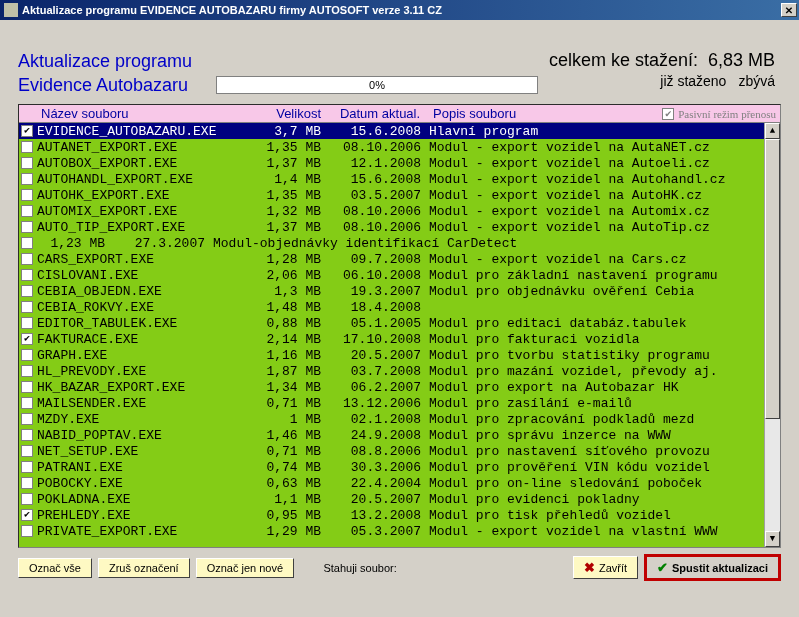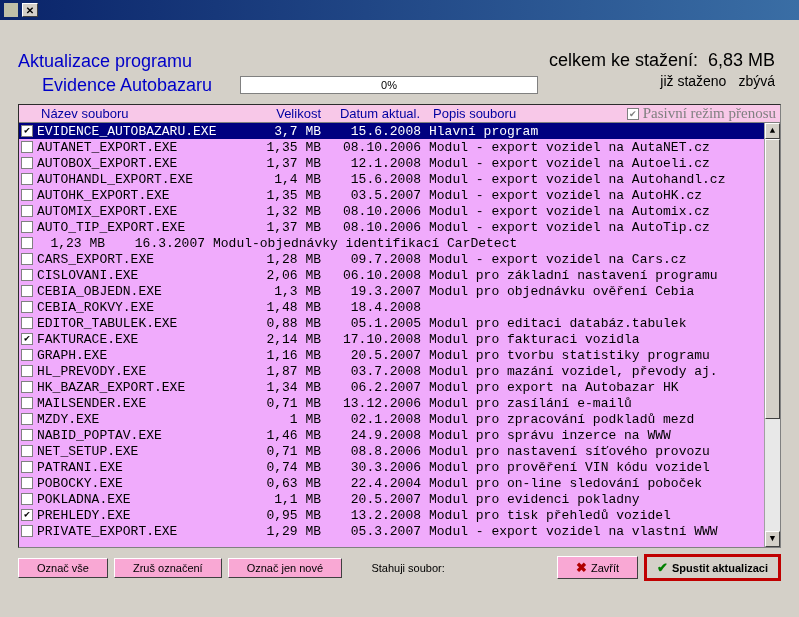--- a/index.html
+++ b/index.html
@@ -44,21 +44,21 @@
   .header-row { display:flex; }
   .header-left { flex:0 0 520px; }
   .header-right { flex:1; text-align:right; padding-right:6px; }
   .blue-big {
     color: #0000c8;
     font-family: Arial, sans-serif;
     font-size: 18px;
     line-height: 22px;
   }
   .progress-row { display:flex; align-items:center; margin-top:2px; }
-  .progress-row .lbl { width: 198px; margin-left: 24px; }
+  .progress-row .lbl { width: 198px; }
   .progress {
     flex:1;
     height:18px;
     border:1px solid #808080;
     background:#fff;
     display:flex; align-items:center; justify-content:center;
     font-size:11px;
   }
   .stat-big {
     font-family: Arial, sans-serif; font-size:18px;
@@ -84,21 +84,21 @@
     height:18px;
   }
   .list-header .col { padding:0 4px; }
   .col-check { width:18px; }
   .col-name { width:216px; }
   .col-size { width:78px; text-align:right; padding-right:10px !important; }
   .col-date { width:98px; text-align:center; }
   .col-desc { flex:1; }
   .col-passive { flex:0 0 auto; display:flex; align-items:center; gap:4px; padding-right:6px;}
   .list-body {
-    background:#f0abfc;
+    background:#84cc16;
     font-family: "Courier New", monospace;
     font-size:13px;
     height: 424px;
     overflow: hidden;
     position:relative;
   }
   .row {
     display:flex;
     height:16px;
     align-items:center;
@@ -137,50 +137,51 @@
     position:absolute; left:0; right:0; top:16px;
     height:280px;
     background:#d4d0c8;
     border:1px solid #fff; border-right-color:#404040; border-bottom-color:#404040;
   }
   .bottom-bar {
     display:flex; align-items:center; gap:6px;
     margin-top:6px;
   }
   .btn {
-    background:#f9a8d4;
+    background:#fef9c3;
     border:1px solid #fff;
     border-right-color:#404040; border-bottom-color:#404040;
-    padding:3px 18px;
+    padding:3px 10px;
     font-size:11px;
     font-family:Tahoma, Arial, sans-serif;
     display:inline-flex; align-items:center; gap:4px;
   }
   .btn.primary {
     border:3px solid #c00000;
     background:#d4d0c8;
     font-weight:bold;
     padding:3px 10px;
   }
   .btn .icon { font-size:13px; }
   .x-red { color:#b00000; font-weight:bold; }
   .check-green { color:#008000; font-weight:bold; }
   .dl-label { font-size:11px; margin-left:auto; margin-right:auto; text-align:center; flex:0 0 120px; }
   .passive-cb {
     width:12px; height:12px; border:1px solid #808080; background:#fff;
     display:inline-flex; align-items:center; justify-content:center; font-size:9px;
   }
   .passive-cb::before { content:"✔"; color:#808080; }
-  .passive-lbl { color:#808080; font-size:15px; font-family:Tahoma; }
+  .passive-lbl { color:#808080; font-size:11px; font-family:Tahoma; }
 </style>
 </head>
 <body>
 
 <div class="titlebar">
   <span class="t-icon"></span>
+  <span class="title">Aktualizace programu EVIDENCE AUTOBAZARU firmy AUTOSOFT verze 3.11 CZ</span>
   <span class="close-btn">✕</span>
 </div>
 
 <div class="client">
 
   <div class="header-row">
     <div class="header-left">
       <div class="blue-big">Aktualizace programu</div>
       <div class="progress-row">
         <div class="blue-big lbl">Evidence Autobazaru</div>
@@ -215,21 +216,21 @@
     </div>
     <div class="list-body" id="list-body">
 
       <div class="row selected"><span class="cb checked"></span><span class="cell c-name">EVIDENCE_AUTOBAZARU.EXE</span><span class="cell c-size">3,7 MB</span><span class="cell c-date">15.6.2008</span><span class="cell c-desc">Hlavní program</span></div>
         <div class="row"><span class="cb"></span><span class="cell c-name">AUTANET_EXPORT.EXE</span><span class="cell c-size">1,35 MB</span><span class="cell c-date">08.10.2006</span><span class="cell c-desc">Modul - export vozidel na AutaNET.cz</span></div>
         <div class="row"><span class="cb"></span><span class="cell c-name">AUTOBOX_EXPORT.EXE</span><span class="cell c-size">1,37 MB</span><span class="cell c-date">12.1.2008</span><span class="cell c-desc">Modul - export vozidel na Autoeli.cz</span></div>
         <div class="row"><span class="cb"></span><span class="cell c-name">AUTOHANDL_EXPORT.EXE</span><span class="cell c-size">1,4 MB</span><span class="cell c-date">15.6.2008</span><span class="cell c-desc">Modul - export vozidel na Autohandl.cz</span></div>
         <div class="row"><span class="cb"></span><span class="cell c-name">AUTOHK_EXPORT.EXE</span><span class="cell c-size">1,35 MB</span><span class="cell c-date">03.5.2007</span><span class="cell c-desc">Modul - export vozidel na AutoHK.cz</span></div>
         <div class="row"><span class="cb"></span><span class="cell c-name">AUTOMIX_EXPORT.EXE</span><span class="cell c-size">1,32 MB</span><span class="cell c-date">08.10.2006</span><span class="cell c-desc">Modul - export vozidel na Automix.cz</span></div>
         <div class="row"><span class="cb"></span><span class="cell c-name">AUTO_TIP_EXPORT.EXE</span><span class="cell c-size">1,37 MB</span><span class="cell c-date">08.10.2006</span><span class="cell c-desc">Modul - export vozidel na AutoTip.cz</span></div>
-        <div class="row"><span class="cb"></span><span class="cell c-size">1,23 MB</span><span class="cell c-date">16.3.2007</span><span class="cell c-desc">Modul-objednávky identifikací CarDetect</span></div>
+        <div class="row"><span class="cb"></span><span class="cell c-size">1,23 MB</span><span class="cell c-date">27.3.2007</span><span class="cell c-desc">Modul-objednávky identifikací CarDetect</span></div>
         <div class="row"><span class="cb"></span><span class="cell c-name">CARS_EXPORT.EXE</span><span class="cell c-size">1,28 MB</span><span class="cell c-date">09.7.2008</span><span class="cell c-desc">Modul - export vozidel na Cars.cz</span></div>
         <div class="row"><span class="cb"></span><span class="cell c-name">CISLOVANI.EXE</span><span class="cell c-size">2,06 MB</span><span class="cell c-date">06.10.2008</span><span class="cell c-desc">Modul pro základní nastavení programu</span></div>
         <div class="row"><span class="cb"></span><span class="cell c-name">CEBIA_OBJEDN.EXE</span><span class="cell c-size">1,3 MB</span><span class="cell c-date">19.3.2007</span><span class="cell c-desc">Modul pro objednávku ověření Cebia</span></div>
         <div class="row"><span class="cb"></span><span class="cell c-name">CEBIA_ROKVY.EXE</span><span class="cell c-size">1,48 MB</span><span class="cell c-date">18.4.2008</span></div>
         <div class="row"><span class="cb"></span><span class="cell c-name">EDITOR_TABULEK.EXE</span><span class="cell c-size">0,88 MB</span><span class="cell c-date">05.1.2005</span><span class="cell c-desc">Modul pro editaci databáz.tabulek</span></div>
         <div class="row"><span class="cb checked"></span><span class="cell c-name">FAKTURACE.EXE</span><span class="cell c-size">2,14 MB</span><span class="cell c-date">17.10.2008</span><span class="cell c-desc">Modul pro fakturaci vozidla</span></div>
         <div class="row"><span class="cb"></span><span class="cell c-name">GRAPH.EXE</span><span class="cell c-size">1,16 MB</span><span class="cell c-date">20.5.2007</span><span class="cell c-desc">Modul pro tvorbu statistiky programu</span></div>
         <div class="row"><span class="cb"></span><span class="cell c-name">HL_PREVODY.EXE</span><span class="cell c-size">1,87 MB</span><span class="cell c-date">03.7.2008</span><span class="cell c-desc">Modul pro mazání vozidel, převody aj.</span></div>
         <div class="row"><span class="cb"></span><span class="cell c-name">HK_BAZAR_EXPORT.EXE</span><span class="cell c-size">1,34 MB</span><span class="cell c-date">06.2.2007</span><span class="cell c-desc">Modul pro export na Autobazar HK</span></div>
         <div class="row"><span class="cb"></span><span class="cell c-name">MAILSENDER.EXE</span><span class="cell c-size">0,71 MB</span><span class="cell c-date">13.12.2006</span><span class="cell c-desc">Modul pro zasílání e-mailů</span></div>

